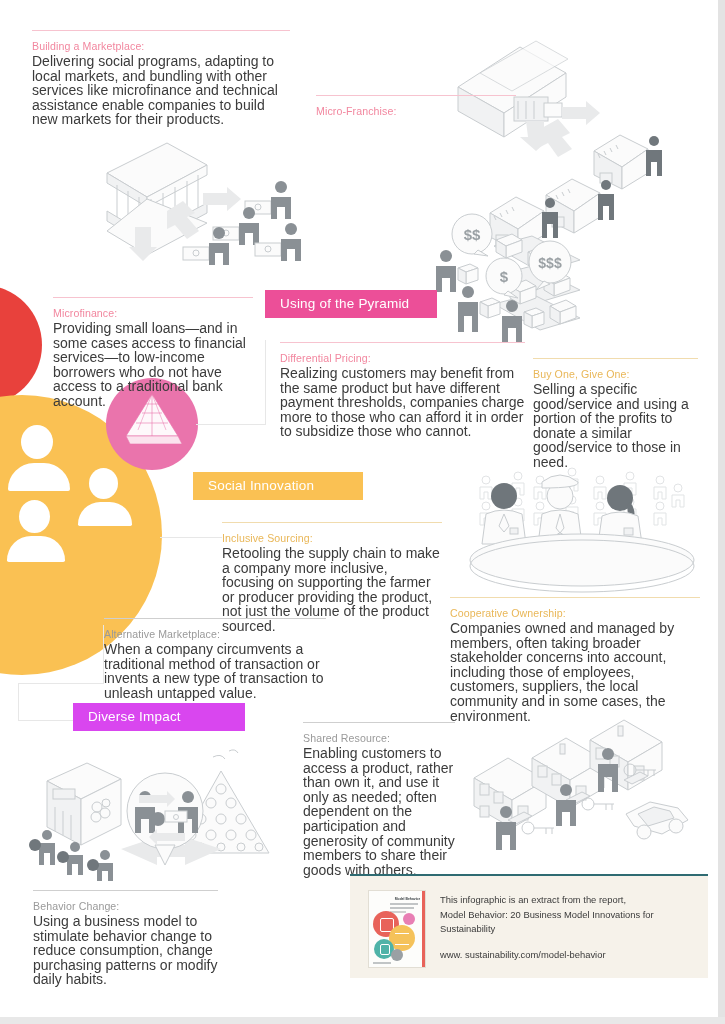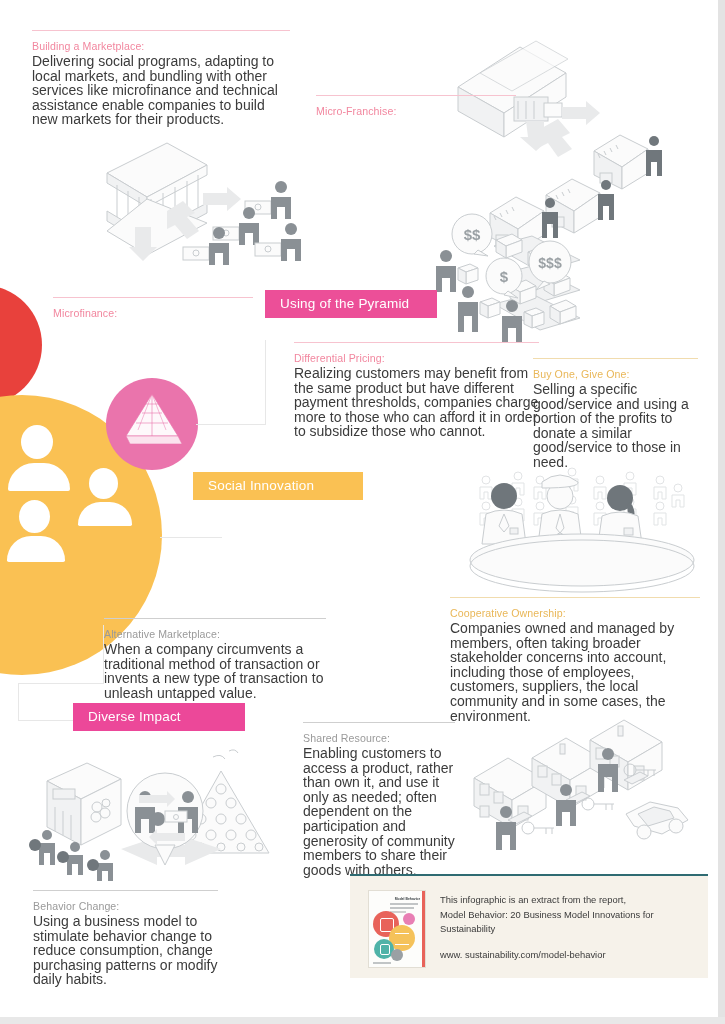--- a/index.html
+++ b/index.html
@@ -39,21 +39,21 @@
   .gold .hd{color:#e9b758;}
   .gold .rule{background:#f1dcae;}
   .grey .hd{color:#9a9a9a;}
   .grey .rule{background:#cfcfcf;}
 
   
   .banner{position:absolute;color:#fff;font-size:13.5px;line-height:1;
           display:flex;align-items:center;padding-left:15px;letter-spacing:.2px;}
   .banner-bop{left:265px;top:290px;width:157px;height:28px;background:#ec4f98;}
   .banner-si{left:193px;top:472px;width:155px;height:28px;background:#fac153;}
-  .banner-di{left:73px;top:703px;width:157px;height:28px;background:#ec4899;}
+  .banner-di{left:73px;top:703px;width:157px;height:28px;background:#d946ef;}
 
   
   .conn{position:absolute;background:#e7e7e7;}
 
   
   .footer{position:absolute;left:350px;top:876px;width:358px;height:102px;background:#f6f2ea;}
   .footer-top{position:absolute;left:350px;top:874px;width:358px;height:4px;background:#2f6b72;}
   .cover{position:absolute;left:368px;top:890px;width:56px;height:76px;background:#fdfdfb;
          border:1px solid #e2ded4;overflow:hidden;}
   .cover .ctitle{position:absolute;right:5px;top:6px;text-align:right;}
@@ -526,34 +526,40 @@
   </div>
 
   <div class="block pink" style="left:316px;top:95px;width:200px;">
     <div class="rule"></div>
     <p class="hd">Micro-Franchise:</p>
   </div>
 
   <div class="block pink" style="left:53px;top:257px;width:200px;margin-top:40px;">
     <div class="rule"></div>
     <p class="hd">Microfinance:</p>
-  </div>
-
-  <div class="block pink" style="left:294px;top:342px;width:245px;">
+    <p class="bd">Providing small loans—and in some cases access to financial services—to low-income borrowers who do not have access to a traditional bank account.</p>
+  </div>
+
+  <div class="block pink" style="left:280px;top:342px;width:245px;">
     <div class="rule"></div>
     <p class="hd">Differential Pricing:</p>
     <p class="bd">Realizing customers may benefit from the same product but have different payment thresholds, companies charge more to those who can afford it in order to subsidize those who cannot.</p>
   </div>
 
   <div class="block gold" style="left:533px;top:358px;width:165px;">
     <div class="rule"></div>
     <p class="hd">Buy One, Give One:</p>
     <p class="bd">Selling a specific good/service and using a portion of the profits to donate a similar good/service to those in need.</p>
   </div>
 
+  <div class="block gold" style="left:222px;top:522px;width:220px;">
+    <div class="rule"></div>
+    <p class="hd">Inclusive Sourcing:</p>
+    <p class="bd">Retooling the supply chain to make a company more inclusive, focusing on supporting the farmer or producer providing the product, not just the volume of the product sourced.</p>
+  </div>
 
   <div class="block gold" style="left:450px;top:597px;width:250px;">
     <div class="rule"></div>
     <p class="hd">Cooperative Ownership:</p>
     <p class="bd">Companies owned and managed by members, often taking broader stakeholder concerns into account, including those of employees, customers, suppliers, the local community and in some cases, the environment.</p>
   </div>
 
   <div class="block grey" style="left:104px;top:618px;width:222px;">
     <div class="rule"></div>
     <p class="hd">Alternative Marketplace:</p>

